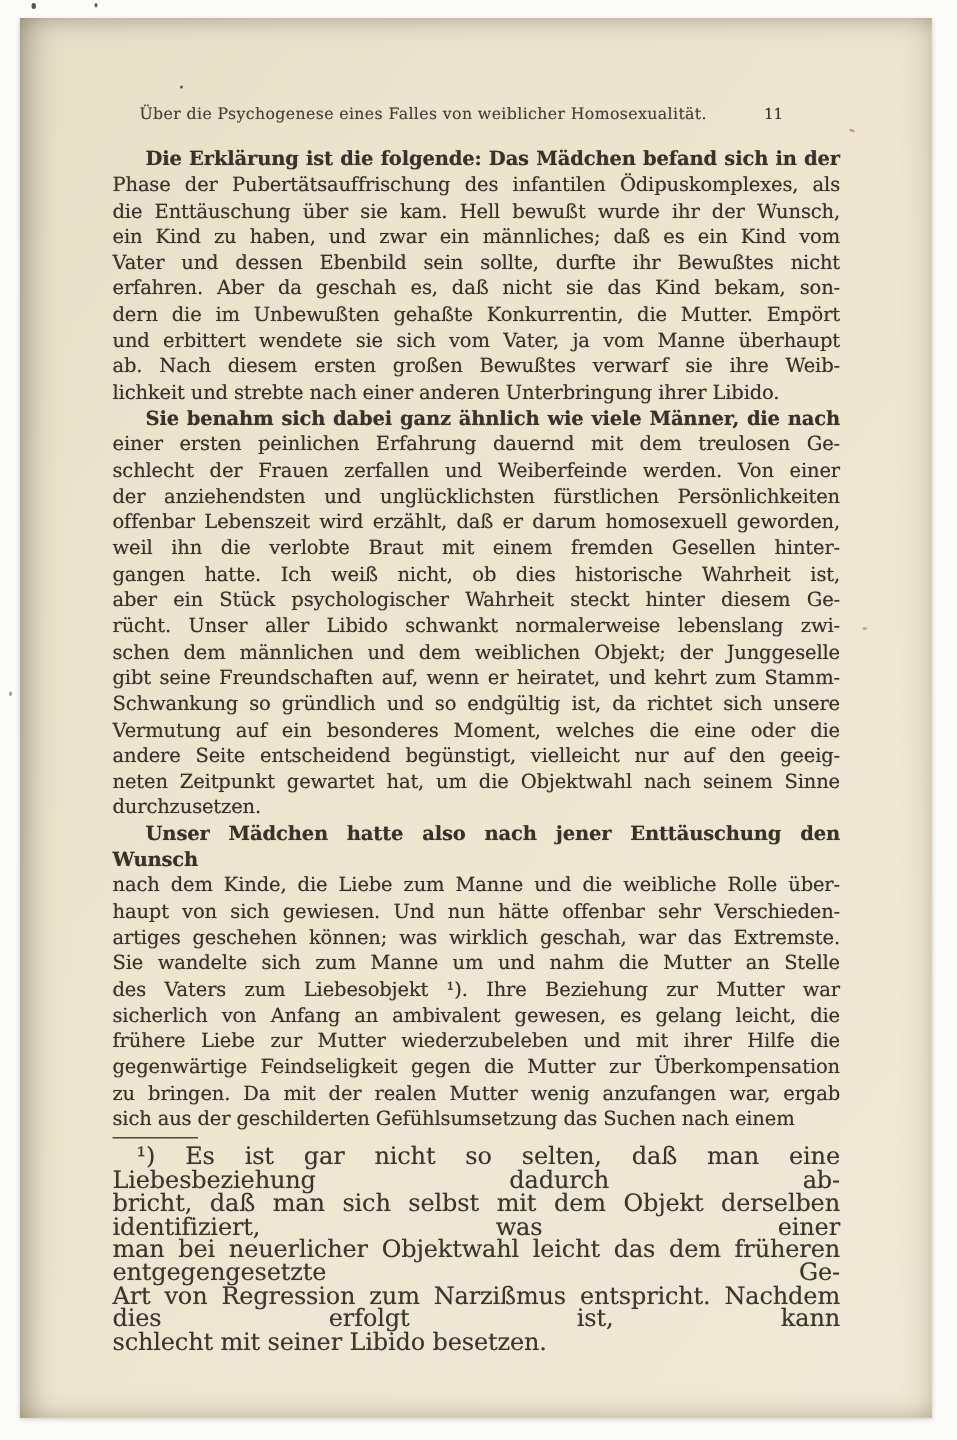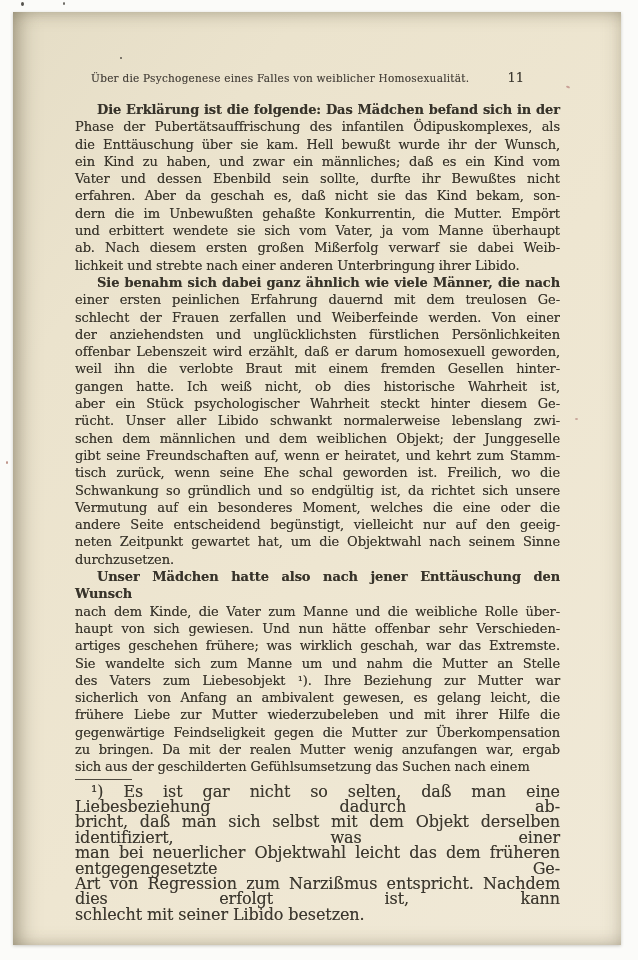--- a/index.html
+++ b/index.html
@@ -41,21 +41,21 @@
     transform: translateX(-10px);
     white-space: nowrap;
   }
   .running-title {
     font-size: 10.5px;
     letter-spacing: 0.25px;
     color: #46413a;
     text-shadow: 0 0 0.5px rgba(70,65,58,0.45);
   }
   .page-number {
-    font-size: 13px;
+    font-size: 10px;
     color: #3c382f;
     text-shadow: 0 0 0.5px rgba(60,56,47,0.45);
   }
   .body-text {
     margin-top: 16px;
     font-size: 13px;
     line-height: 17.3px;
     letter-spacing: -0.1px;
     text-shadow: 0 0 0.6px rgba(55,51,42,0.55);
   }
@@ -111,21 +111,21 @@
   <div class="line">ein Kind zu haben, und zwar ein männliches; daß es ein Kind vom</div>
 
   <div class="line">Vater und dessen Ebenbild sein sollte, durfte ihr Bewußtes nicht</div>
 
   <div class="line">erfahren. Aber da geschah es, daß nicht sie das Kind bekam, son-</div>
 
   <div class="line">dern die im Unbewußten gehaßte Konkurrentin, die Mutter. Empört</div>
 
   <div class="line">und erbittert wendete sie sich vom Vater, ja vom Manne überhaupt</div>
 
-  <div class="line">ab. Nach diesem ersten großen Mißerfolg verwarf sie dabei Weib-</div>
+  <div class="line">ab. Nach diesem ersten großen Bewußtes verwarf sie ihre Weib-</div>
 
   <div class="line">lichkeit und strebte nach einer anderen Unterbringung ihrer Libido.</div>
 </div>
       <div class="paragraph">
   <div class="line">Sie benahm sich dabei ganz ähnlich wie viele Männer, die nach</div>
 
   <div class="line">einer ersten peinlichen Erfahrung dauernd mit dem treulosen Ge-</div>
 
   <div class="line">schlecht der Frauen zerfallen und Weiberfeinde werden. Von einer</div>
 
@@ -138,40 +138,39 @@
   <div class="line">gangen hatte. Ich weiß nicht, ob dies historische Wahrheit ist,</div>
 
   <div class="line">aber ein Stück psychologischer Wahrheit steckt hinter diesem Ge-</div>
 
   <div class="line">rücht. Unser aller Libido schwankt normalerweise lebenslang zwi-</div>
 
   <div class="line">schen dem männlichen und dem weiblichen Objekt; der Junggeselle</div>
 
   <div class="line">gibt seine Freundschaften auf, wenn er heiratet, und kehrt zum Stamm-</div>
 
-  <div class="line">tisch zurück, wenn seine Ehe schal geworden ist. Freilich, wo die</div>
 
   <div class="line">Schwankung so gründlich und so endgültig ist, da richtet sich unsere</div>
 
   <div class="line">Vermutung auf ein besonderes Moment, welches die eine oder die</div>
 
   <div class="line">andere Seite entscheidend begünstigt, vielleicht nur auf den geeig-</div>
 
   <div class="line">neten Zeitpunkt gewartet hat, um die Objektwahl nach seinem Sinne</div>
 
   <div class="line">durchzusetzen.</div>
 </div>
       <div class="paragraph">
   <div class="line">Unser Mädchen hatte also nach jener Enttäuschung den Wunsch</div>
 
-  <div class="line">nach dem Kinde, die Vater zum Manne und die weibliche Rolle über-</div>
+  <div class="line">nach dem Kinde, die Liebe zum Manne und die weibliche Rolle über-</div>
 
   <div class="line">haupt von sich gewiesen. Und nun hätte offenbar sehr Verschieden-</div>
 
-  <div class="line">artiges geschehen frühere; was wirklich geschah, war das Extremste.</div>
+  <div class="line">artiges geschehen können; was wirklich geschah, war das Extremste.</div>
 
   <div class="line">Sie wandelte sich zum Manne um und nahm die Mutter an Stelle</div>
 
   <div class="line">des Vaters zum Liebesobjekt ¹). Ihre Beziehung zur Mutter war</div>
 
   <div class="line">sicherlich von Anfang an ambivalent gewesen, es gelang leicht, die</div>
 
   <div class="line">frühere Liebe zur Mutter wiederzubeleben und mit ihrer Hilfe die</div>
 
   <div class="line">gegenwärtige Feindseligkeit gegen die Mutter zur Überkompensation</div>

